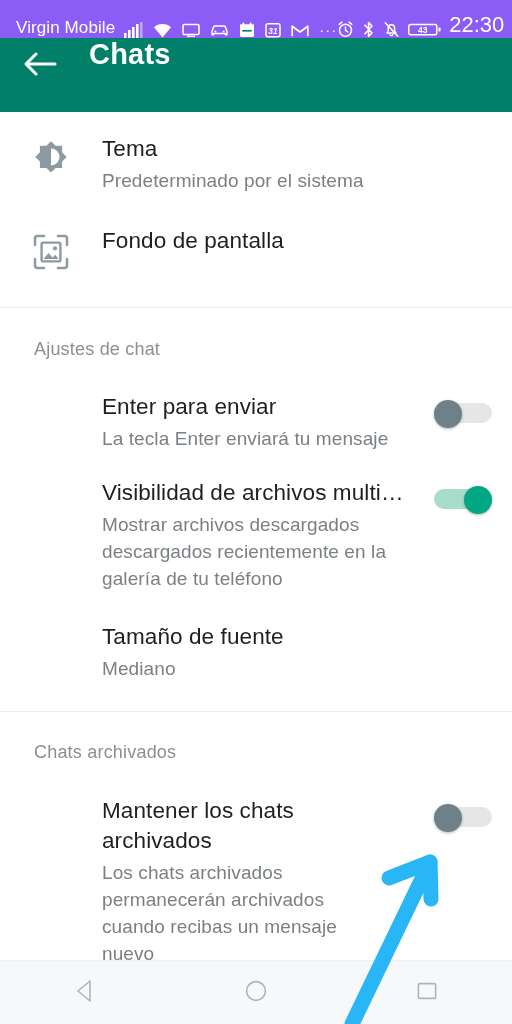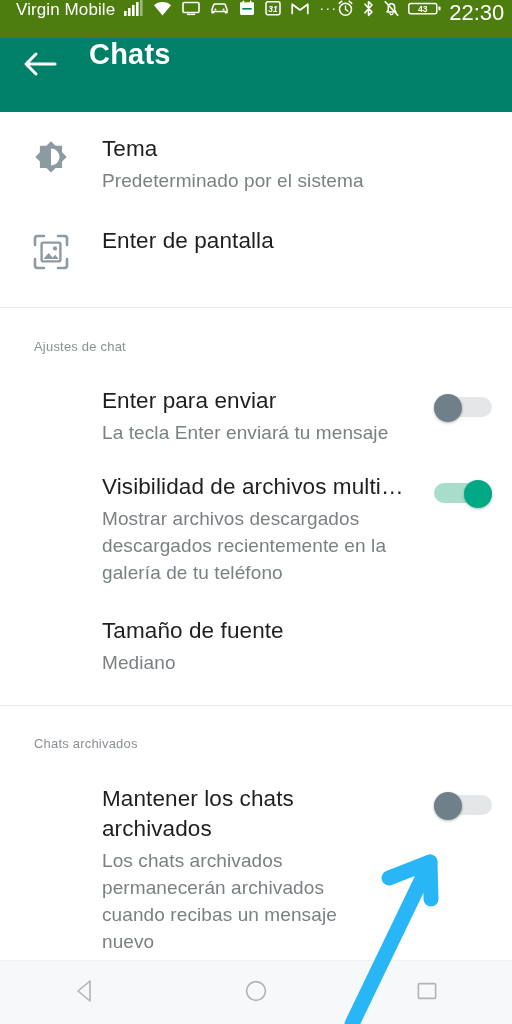--- a/index.html
+++ b/index.html
@@ -19,23 +19,23 @@
     background: #ffffff;
     overflow: hidden;
   }
 
   
   .status-bar {
     position: absolute;
     top: 0; left: 0;
     width: 512px;
     height: 38px;
-    background: #4d7c0f;
-    display: flex;
-    align-items: flex-start;
+    background: #8b5cf6;
+    display: flex;
+    align-items: flex-end;
     padding: 0 12px 0 16px;
     color: #ffffff;
   }
   .sb-carrier {
     font-size: 17px;
     font-weight: 400;
     letter-spacing: 0.1px;
     white-space: nowrap;
   }
   .sb-left-icons {
@@ -139,21 +139,21 @@
   }
   .row-toggle {
     width: 74px;
     min-width: 74px;
     display: flex;
     justify-content: flex-end;
     padding-top: 8px;
   }
 
   .section-header {
-    font-size: 13px;
+    font-size: 18px;
     color: #8a9095;
     padding: 0 0 0 34px;
     letter-spacing: .2px;
   }
 
   .divider {
     height: 1px;
     background: #e8eaec;
     width: 100%;
   }
@@ -344,21 +344,21 @@
             <path d="M29 6 h6.6 A2.4 2.4 0 0 1 38 8.4 V15"></path>
             <path d="M38 29 v6.6 a2.4 2.4 0 0 1-2.4 2.4 H29"></path>
             <path d="M15 38 H8.4 A2.4 2.4 0 0 1 6 35.6 V29"></path>
           </g>
           <rect x="12.6" y="12.6" width="18.8" height="18.8" rx="1.6" fill="none" stroke="#8e9aa1" stroke-width="2.4"></rect>
           <circle cx="26" cy="18.4" r="2.1" fill="#8e9aa1"></circle>
           <path d="M14.4 29 l5.2-6 l4 4.4 l2.6-2.6 l3.4 4.2 Z" fill="#8e9aa1"></path>
         </svg>
       </div>
       <div class="row-text">
-        <div class="row-title">Enter de pantalla</div>
+        <div class="row-title">Fondo de pantalla</div>
       </div>
     </div>
 
     <div class="divider" style="margin-top:33px;"></div>
 
     <div class="section-header" style="margin-top:31px;">Ajustes de chat</div>
 
     <div class="row" style="margin-top:32px;">
       <div class="row-icon"></div>
       <div class="row-text">

